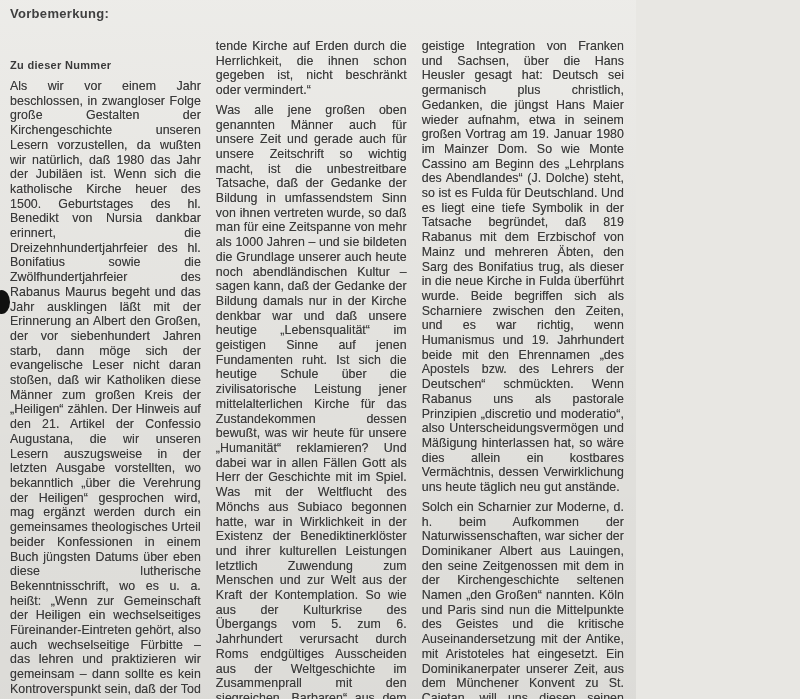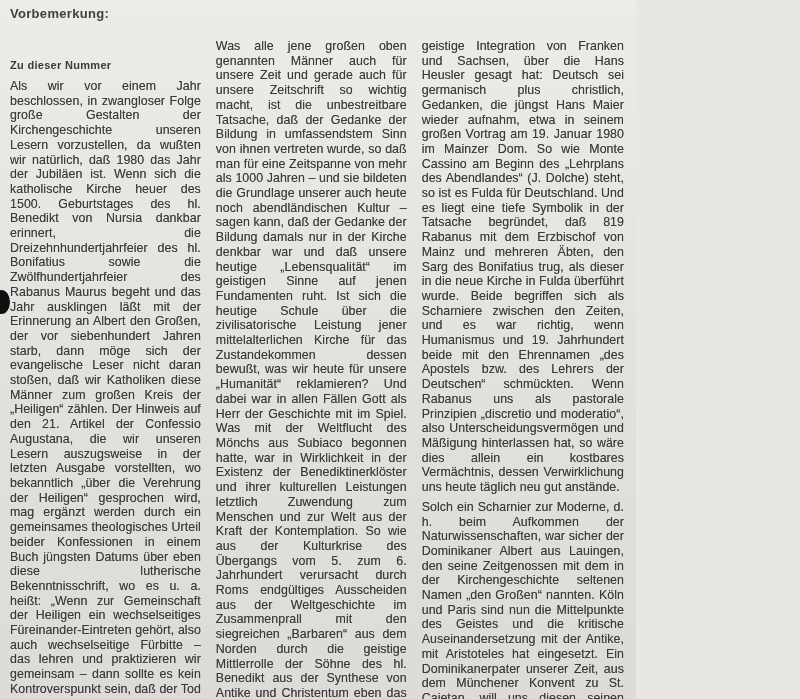--- a/index.html
+++ b/index.html
@@ -74,20 +74,21 @@
   <div class="artifact"></div>
   <div class="cols">
 
     <div class="col col-1">
       <div class="kicker">Vorbemerkung:</div>
       <h1 class="title">Zu dieser Nummer</h1>
       <p class="body">Als wir vor einem Jahr beschlossen, in zwangloser Folge große Gestalten der Kirchengeschichte unseren Lesern vorzustellen, da wußten wir natürlich, daß 1980 das Jahr der Jubiläen ist. Wenn sich die katholische Kirche heuer des 1500. Geburtstages des hl. Benedikt von Nursia dankbar erinnert, die Dreizehnhundertjahrfeier des hl. Bonifatius sowie die Zwölfhundertjahrfeier des Rabanus Maurus begeht und das Jahr ausklingen läßt mit der Erinnerung an Albert den Großen, der vor siebenhundert Jahren starb, dann möge sich der evangelische Leser nicht daran stoßen, daß wir Katholiken diese Männer zum großen Kreis der „Heiligen“ zählen. Der Hinweis auf den 21. Artikel der Confessio Augustana, die wir unseren Lesern auszugsweise in der letzten Ausgabe vorstellten, wo bekanntlich „über die Verehrung der Heiligen“ gesprochen wird, mag ergänzt werden durch ein gemeinsames theologisches Urteil beider Konfessionen in einem Buch jüngsten Datums über eben diese lutherische Bekenntnisschrift, wo es u. a. heißt: „Wenn zur Gemeinschaft der Heiligen ein wechselseitiges Füreinander-Eintreten gehört, also auch wechselseitige Fürbitte – das lehren und praktizieren wir gemeinsam – dann sollte es kein Kontroverspunkt sein, daß der Tod die Einheit, die schon auf Erden besteht, nicht unterbrechen oder vermindern kann, die Einheit von Christus und den Christen und in ihm die Einheit des Gottvolkes in der Gemeinschaft der Heiligen. So gesehen wird die Fürbitte derer, die in Christus vollendet sind, für die strei-</p>
     </div>
 
     <div class="col col-2">
+      <p class="body">tende Kirche auf Erden durch die Herrlichkeit, die ihnen schon gegeben ist, nicht beschränkt oder vermindert.“</p>
       <p class="body">Was alle jene großen oben genannten Männer auch für unsere Zeit und gerade auch für unsere Zeitschrift so wichtig macht, ist die unbestreitbare Tatsache, daß der Gedanke der Bildung in umfassendstem Sinn von ihnen vertreten wurde, so daß man für eine Zeitspanne von mehr als 1000 Jahren – und sie bildeten die Grundlage unserer auch heute noch abendländischen Kultur – sagen kann, daß der Gedanke der Bildung damals nur in der Kirche denkbar war und daß unsere heutige „Lebensqualität“ im geistigen Sinne auf jenen Fundamenten ruht. Ist sich die heutige Schule über die zivilisatorische Leistung jener mittelalterlichen Kirche für das Zustandekommen dessen bewußt, was wir heute für unsere „Humanität“ reklamieren? Und dabei war in allen Fällen Gott als Herr der Geschichte mit im Spiel. Was mit der Weltflucht des Mönchs aus Subiaco begonnen hatte, war in Wirklichkeit in der Existenz der Benediktinerklöster und ihrer kulturellen Leistungen letztlich Zuwendung zum Menschen und zur Welt aus der Kraft der Kontemplation. So wie aus der Kulturkrise des Übergangs vom 5. zum 6. Jahrhundert verursacht durch Roms endgültiges Ausscheiden aus der Weltgeschichte im Zusammenprall mit den siegreichen „Barbaren“ aus dem Norden durch die geistige Mittlerrolle der Söhne des hl. Benedikt aus der Synthese von Antike und Christentum eben das „Abendland“ langsam entsteht, so gelingt etwa 200 Jahre später eben dem heute zu Unrecht vergessenen Rabanus Maurus jene</p>
     </div>
 
     <div class="col col-3">
       <p class="body">geistige Integration von Franken und Sachsen, über die Hans Heusler gesagt hat: Deutsch sei germanisch plus christlich, Gedanken, die jüngst Hans Maier wieder aufnahm, etwa in seinem großen Vortrag am 19. Januar 1980 im Mainzer Dom. So wie Monte Cassino am Beginn des „Lehrplans des Abendlandes“ (J. Dolche) steht, so ist es Fulda für Deutschland. Und es liegt eine tiefe Symbolik in der Tatsache begründet, daß 819 Rabanus mit dem Erzbischof von Mainz und mehreren Äbten, den Sarg des Bonifatius trug, als dieser in die neue Kirche in Fulda überführt wurde. Beide begriffen sich als Scharniere zwischen den Zeiten, und es war richtig, wenn Humanismus und 19. Jahrhundert beide mit den Ehrennamen „des Apostels bzw. des Lehrers der Deutschen“ schmückten. Wenn Rabanus uns als pastorale Prinzipien „discretio und moderatio“, also Unterscheidungsvermögen und Mäßigung hinterlassen hat, so wäre dies allein ein kostbares Vermächtnis, dessen Verwirklichung uns heute täglich neu gut anstände.</p>
       <p class="body">Solch ein Scharnier zur Moderne, d. h. beim Aufkommen der Naturwissenschaften, war sicher der Dominikaner Albert aus Lauingen, den seine Zeitgenossen mit dem in der Kirchengeschichte seltenen Namen „den Großen“ nannten. Köln und Paris sind nun die Mittelpunkte des Geistes und die kritische Auseinandersetzung mit der Antike, mit Aristoteles hat eingesetzt. Ein Dominikanerpater unserer Zeit, aus dem Münchener Konvent zu St. Cajetan, will uns diesen seinen großen Ordensbruder nahe bringen.</p>
       <div class="signature">Rudolf E. Kulturkrise</div>
     </div>
 
   </div>

